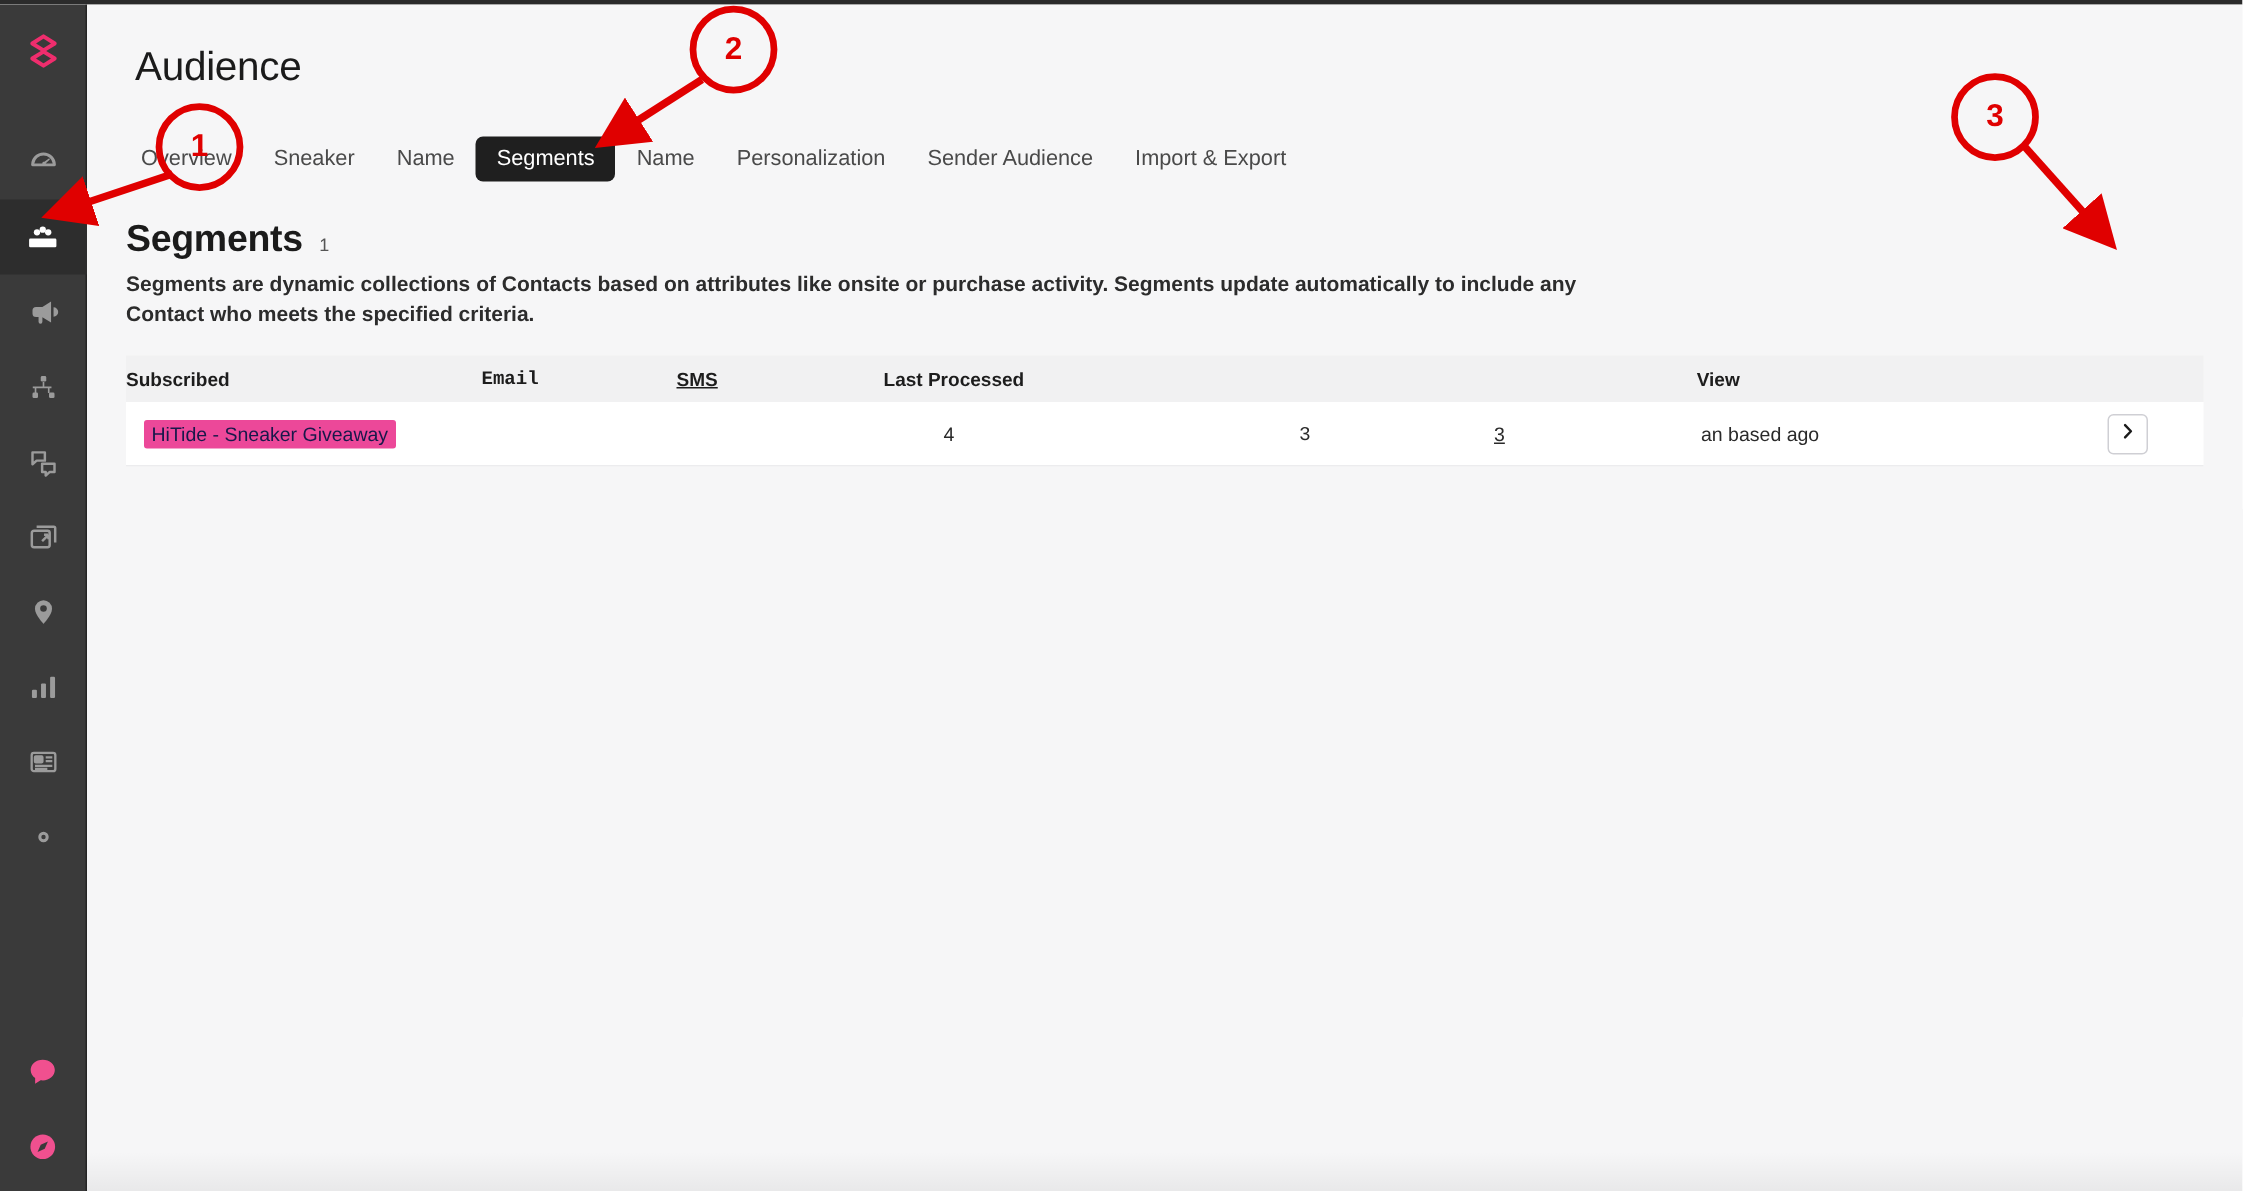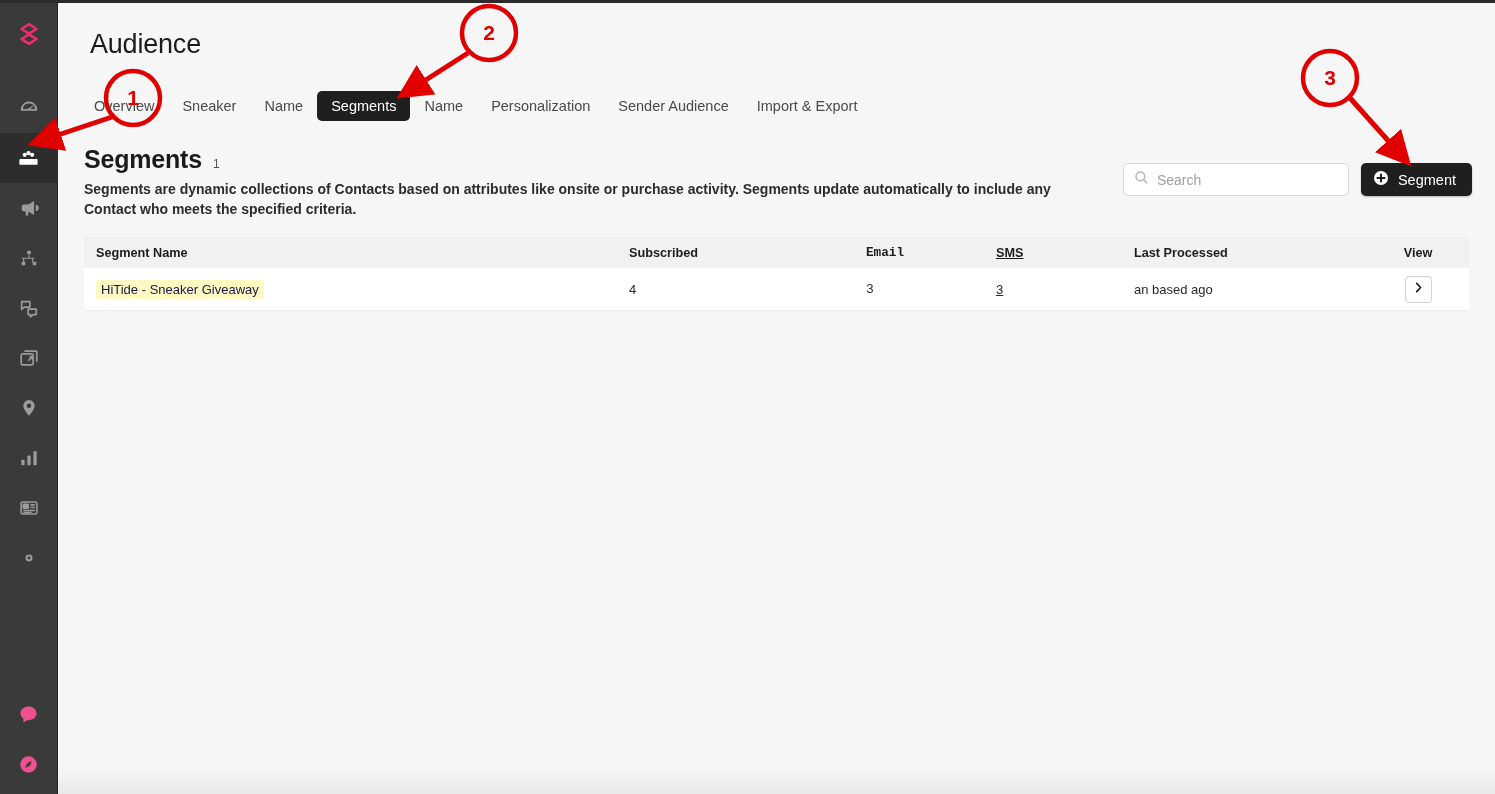--- a/index.html
+++ b/index.html
@@ -186,21 +186,21 @@
     font-size: 13px;
   }
   .c-name  { width: 545px; padding-left: 12px; }
   .c-sub   { width: 237px; }
   .c-email { width: 130px; font-family: Liberation Mono, monospace; }
   .c-sms   { width: 102px; text-decoration: underline; }
   .c-last  { width: 285px; padding-left: 36px; }
   .c-view  { flex: 1 1 auto; text-align: center; padding-right: 16px; }
   .seg-pill {
     display: inline-block;
-    background: #fef9c3;
+    background: #ec4899;
     color: #18184a;
     padding: 2px 5px;
     border-radius: 2px;
     font-size: 13px;
   }
   #view-btn {
     display: inline-flex;
     align-items: center; justify-content: center;
     width: 27px; height: 27px;
     border: 1px solid #cfcfd4;
@@ -385,44 +385,23 @@
     </div>
 
     <div id="section-head">
       <div id="section-title-row">
         <span id="section-title">Segments</span>
         <span id="section-count">1</span>
       </div>
       <p id="section-desc">Segments are dynamic collections of Contacts based on attributes like onsite or purchase activity. Segments update automatically to include any Contact who meets the specified criteria.</p>
     </div>
 
-    <div id="toolbar-right">
-      <div id="search-box">
-        <span>
-          <svg width="15" height="15" viewBox="0 0 16 16" fill="none" stroke="#8f8f95" stroke-width="1.6">
-              <circle cx="6.8" cy="6.8" r="4.6"></circle>
-              <path d="M10.3 10.3 14 14"></path>
-            </svg>
-        </span>
-        <input id="search-input" type="text" placeholder="Search" style="">
-      </div>
-      <button id="segment-btn">
-        <span>
-          <svg width="16" height="16" viewBox="0 0 16 16">
-              <circle cx="8" cy="8" r="7" fill="#ffffff"></circle>
-              <path d="M8 4.4v7.2M4.4 8h7.2" stroke="#1f1f1f" stroke-width="2" stroke-linecap="round"></path>
-            </svg>
-        </span>
-        <span>Segment</span>
-      </button>
-    </div>
 
     <div id="table">
       <div class="trow" id="thead">
-        <div class="c-name">Segment Name</div>
         <div class="c-sub">Subscribed</div>
         <div class="c-email">Email</div>
         <div class="c-sms">SMS</div>
         <div class="c-last">Last Processed</div>
         <div class="c-view">View</div>
       </div>
       <div id="tbody">
         <div class="trow">
           <div class="c-name">
             <span class="seg-pill">HiTide - Sneaker Giveaway</span>

